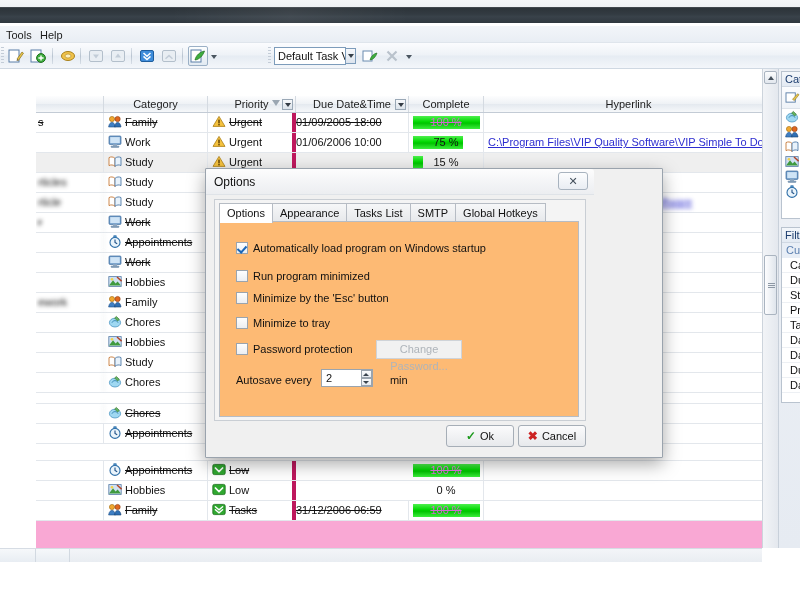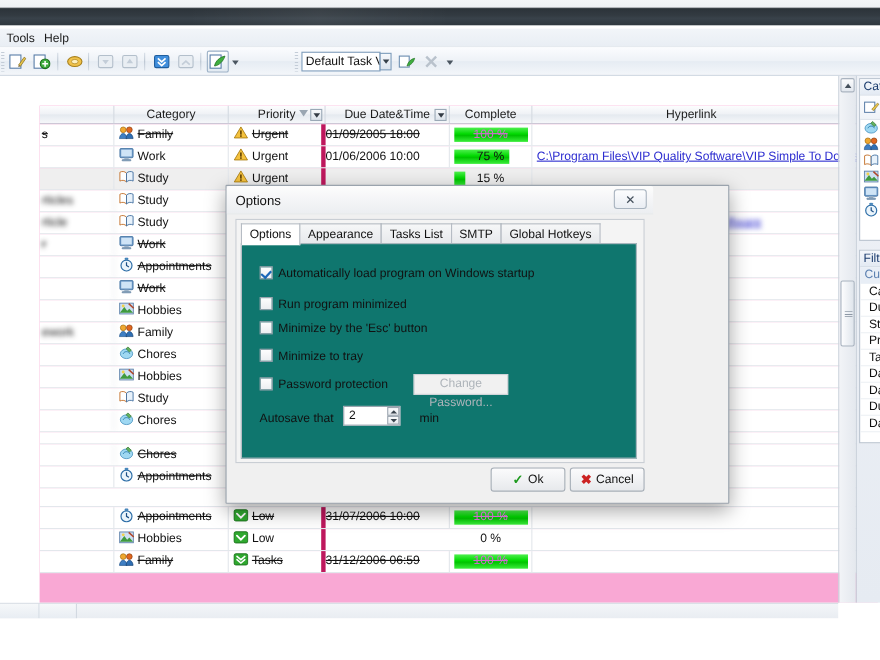--- a/index.html
+++ b/index.html
@@ -177,21 +177,21 @@
                font-size:11px; color:#44505c; }
   .dlg-body { position:absolute; left:8px; top:30px; width:372px; height:222px;
               background:#f4f4f4; border:1px solid #c9ced4; }
 
   .tabs { position:absolute; left:4px; top:3px; height:19px; }
   .tab { position:relative; float:left; height:19px; line-height:18px; padding:0 7px;
          font-size:11px; color:#111; border:1px solid #b6bcc4; border-bottom:none;
          background:linear-gradient(to bottom,#f6f7f8,#e6e8eb); margin-right:-1px; }
   .tab.active { background:#ffffff; border-color:#b6bcc4; z-index:3; height:20px; }
   .tabpage { position:absolute; left:4px; top:21px; width:360px; height:196px;
-             background:#0f766e; border:1px solid #b6bcc4; }
+             background:#fdba74; border:1px solid #b6bcc4; }
 
   .optrow { position:absolute; left:16px; font-size:11px; color:#111; }
   .cb { display:inline-block; width:12px; height:12px; vertical-align:-2px;
         background:linear-gradient(to bottom,#fefefe,#eceef1); border:1px solid #9aa4ae; margin-right:5px; position:relative; }
   .cb.checked::after{ content:""; position:absolute; left:2px; top:1px; width:4px; height:7px;
         border:solid #1b67b8; border-width:0 2px 2px 0; transform:rotate(42deg); }
   .btn-disabled { position:absolute; left:140px; top:-3px; width:86px; height:19px;
         background:#f1f1f1; border:1px solid #cfd3d8; color:#aeb4ba; font-size:11px;
         line-height:17px; text-align:center; }
   .spin-box { position:absolute; left:0; top:-3px; width:52px; height:18px; background:#fff;
@@ -587,21 +587,20 @@
           <div class="c-task strike"></div>
           <div class="c-cat"><span class="ico"><svg style="position:absolute;left:0;top:0" width="14" height="13" viewBox="0 0 14 13">
       <circle cx="7" cy="7.4" r="5" fill="#eaf4fb" stroke="#2f6fa8" stroke-width="1.1"></circle>
       <path d="M7 4.4 L7 7.4 L9.2 8.8" stroke="#1d4f86" stroke-width="1.1" fill="none"></path>
       <rect x="5.6" y="0.4" width="2.8" height="1.8" rx=".6" fill="#4f8fc4" stroke="#2f6fa8" stroke-width=".5"></rect>
               </svg></span><span class="strike">Appointments</span></div>
           <div class="c-pri"><span class="ico"><svg style="position:absolute;left:0;top:0" width="14" height="13" viewBox="0 0 14 13">
       <rect x="0.8" y="1.4" width="12.4" height="10.2" rx="1.6" fill="#2fa82f" stroke="#1a6e1a" stroke-width=".8"></rect>
       <path d="M3.4 5 L7 8.6 L10.6 5" stroke="#fff" stroke-width="1.7" fill="none" stroke-linecap="round"></path>
               </svg></span><span class="strike">Low</span></div>
-          <div class="c-due strike">31/07/2006 10:00</div>
           <div class="c-comp"><span class="pbar" style="width:67px"></span><span class="pct on strike">100 %</span></div>
           <div class="c-link"></div>
         </div>
         <div class="row">
           <div class="c-task"></div>
           <div class="c-cat"><span class="ico"><svg style="position:absolute;left:0;top:0" width="14" height="13" viewBox="0 0 14 13">
       <rect x="0.8" y="1.6" width="12.4" height="9.8" fill="#cfe0f2" stroke="#5a7ea8" stroke-width=".8"></rect>
       <path d="M1 10.4 L5 5.2 L7.6 8.6 L9.6 6.6 L13 10.4Z" fill="#3f9a3f"></path>
       <circle cx="4" cy="4.2" r="1.3" fill="#f2d24a"></circle>
       <path d="M9 2 L13.6 6.2" stroke="#b0452a" stroke-width="1.4"></path>
@@ -739,21 +738,21 @@
         <div class="optrow" style="top:95px">
           <span class="cb"></span><span>Minimize to tray</span>
         </div>
 
         <div class="optrow" style="top:121px">
           <span class="cb"></span><span>Password protection</span>
           <span class="btn-disabled">Change Password...</span>
         </div>
 
         <div class="optrow" style="top:150px">
-          <span>Autosave that</span>
+          <span>Autosave every</span>
           <span style="position:relative; display:inline-block; width:58px; height:12px; margin-left:6px;">
             <span class="spin-box">2</span>
             <span class="spin-btns">
               <div class="up">
                   <i></i>
                 </div>
               <div class="dn">
                   <i></i>
                 </div>
             </span>

